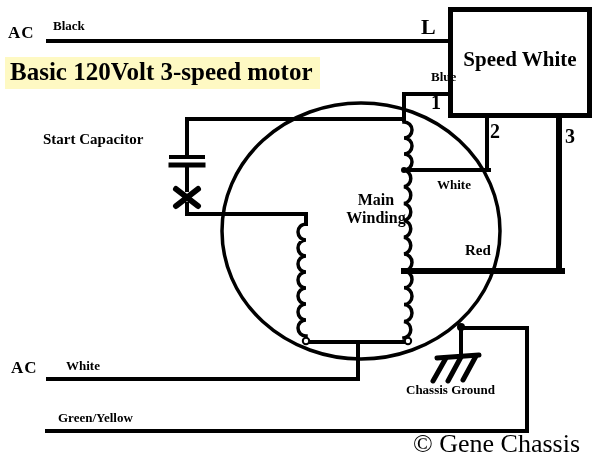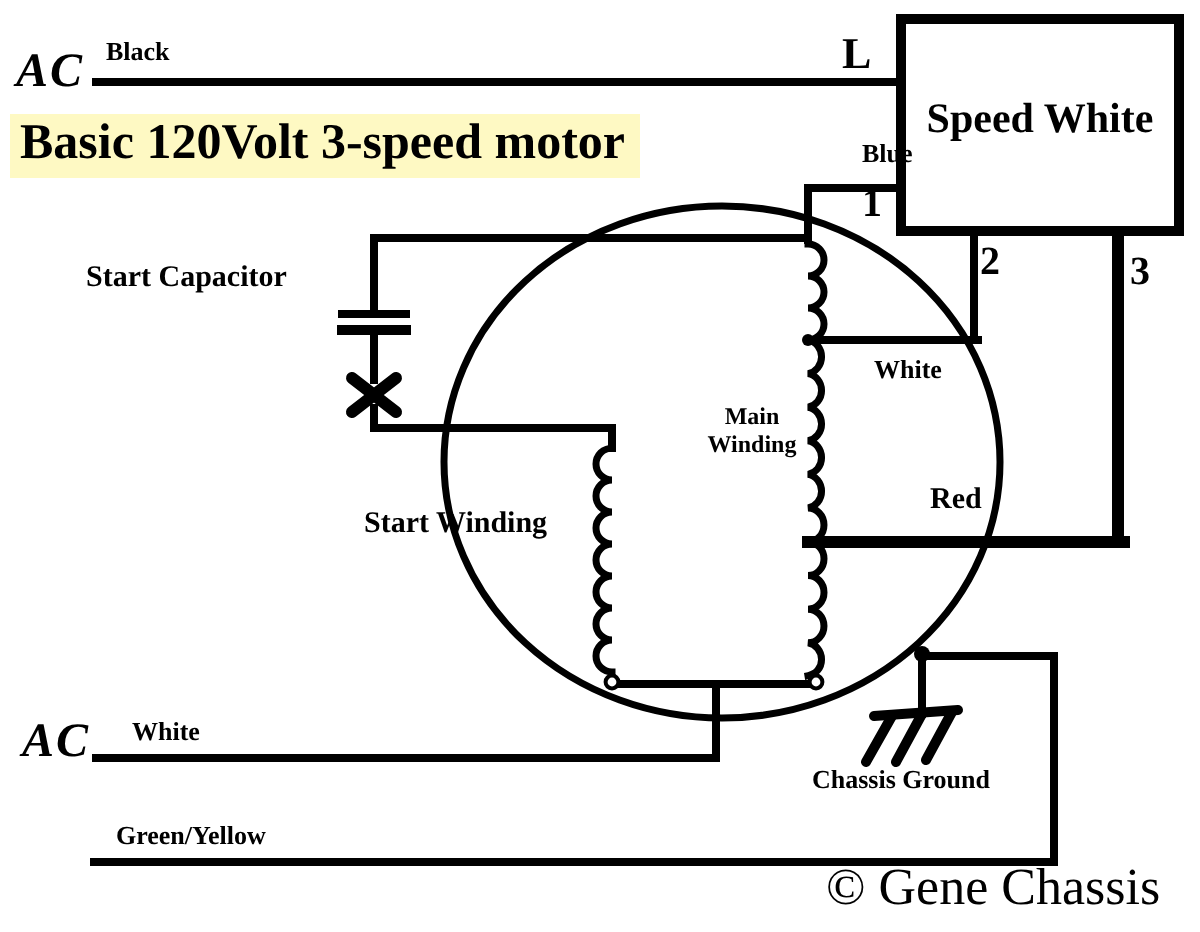--- a/index.html
+++ b/index.html
@@ -2,35 +2,35 @@
 <html><head>
 <meta charset="utf-8">
 <style>
   html,body{margin:0;padding:0;background:#fff;}
   #canvas{
     position:relative;width:600px;height:466px;background:#ffffff;
     font-family:"Liberation Serif","DejaVu Serif",serif;color:#000;overflow:hidden;
   }
   #wiring-svg{position:absolute;left:0;top:0;width:600px;height:466px;}
   .lbl{position:absolute;font-weight:bold;white-space:nowrap;line-height:1.05;}
-  .ac-lbl{font-size:24px;letter-spacing:1px;font-style:italic;}
+  .ac-lbl{font-size:17px;letter-spacing:1px;}
   .wire-lbl{font-size:13px;}
   .term-lbl{font-size:20px;}
   #title-banner{
     position:absolute;left:5px;top:57px;background:#fef9c3;
     font-size:25px;font-weight:bold;padding:1px 7px 3px 5px;
   }
   #l-terminal{font-size:22px;}
   #switch-label{
     position:absolute;left:450px;top:47px;width:140px;text-align:center;
     font-size:21px;font-weight:bold;
   }
   #main-winding-label{
     position:absolute;left:343px;top:191px;width:66px;text-align:center;
-    font-size:12px;font-weight:bold;line-height:1.15;white-space:normal;margin-top:11px;
+    font-size:16px;font-weight:bold;line-height:1.15;white-space:normal;
   }
   #start-capacitor-label{font-size:15px;}
   #start-winding-label{font-size:15px;}
   #red-label{font-size:15px;}
   #chassis-ground-label{font-size:13px;}
   #credit-line{
     position:absolute;left:413px;top:429px;font-size:26px;font-weight:normal;
   }
 </style>
 </head>
@@ -109,21 +109,20 @@
   <div class="lbl term-lbl" style="left:431px;top:92px;">1</div>
   <div class="lbl term-lbl" style="left:490px;top:121px;">2</div>
   <div class="lbl term-lbl" style="left:565px;top:126px;">3</div>
 
   <div class="lbl" id="start-capacitor-label" style="left:43px;top:132px;">Start Capacitor</div>
 
   <div class="lbl wire-lbl" style="left:437px;top:178px;">White</div>
   <div class="lbl" id="red-label" style="left:465px;top:243px;">Red</div>
 
   <div id="main-winding-label">Main Winding</div>
-  <div class="lbl" id="start-winding-label" style="left:182px;top:255px;">Start Winding</div>
 
   <div class="lbl ac-lbl" style="left:11px;top:359px;">AC</div>
   <div class="lbl wire-lbl" style="left:66px;top:359px;">White</div>
   <div class="lbl wire-lbl" style="left:58px;top:411px;">Green/Yellow</div>
   <div class="lbl" id="chassis-ground-label" style="left:406px;top:383px;">Chassis Ground</div>
 
   <div id="credit-line">© Gene Chassis</div>
 </div>
 
 </body></html>

